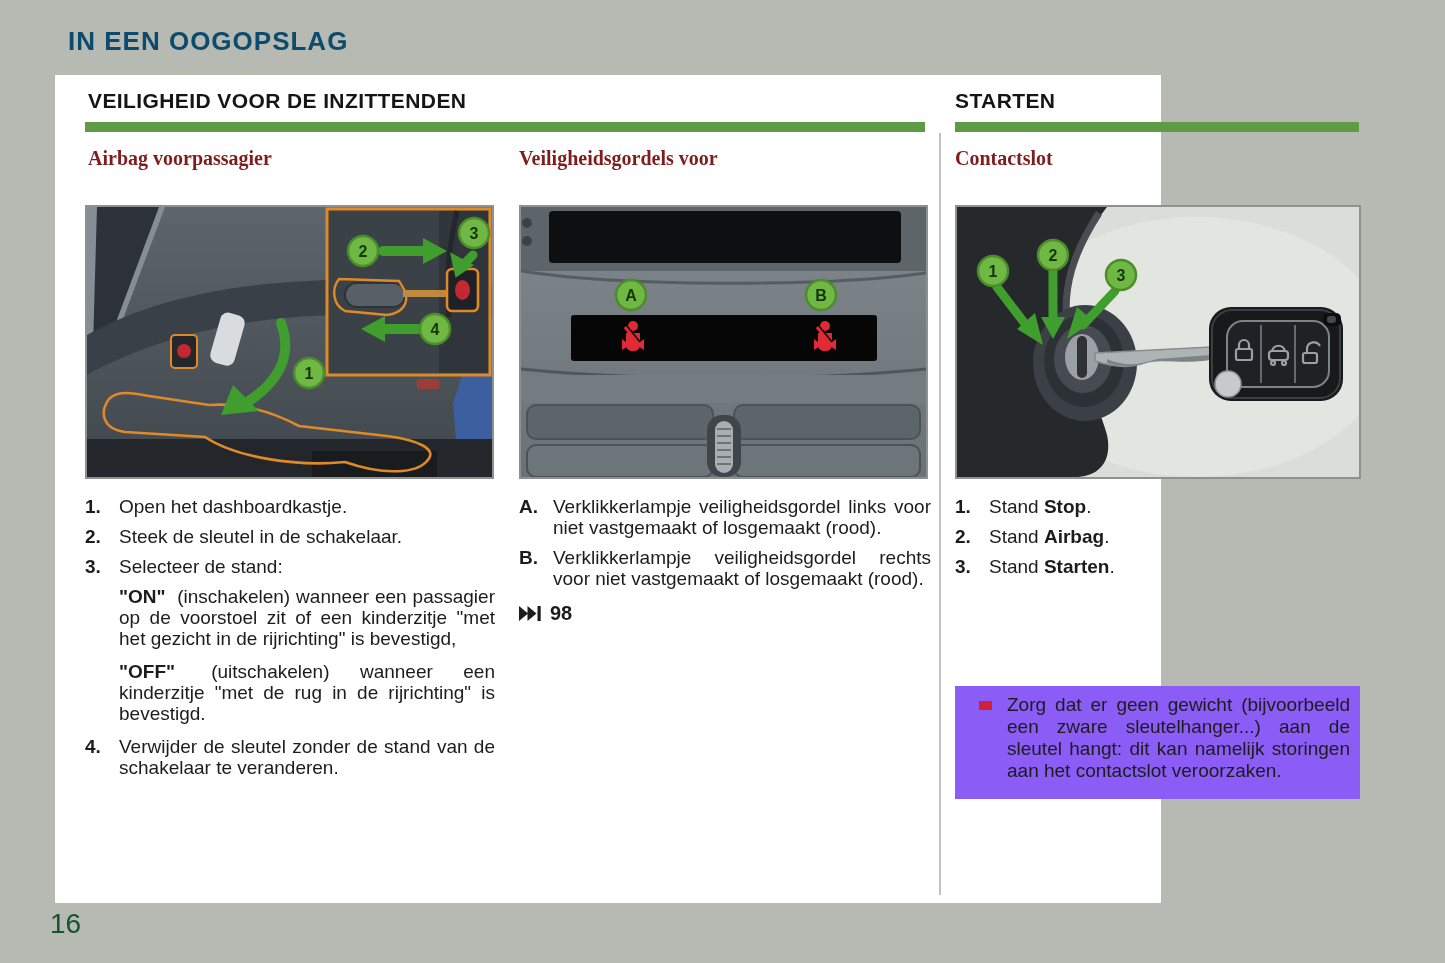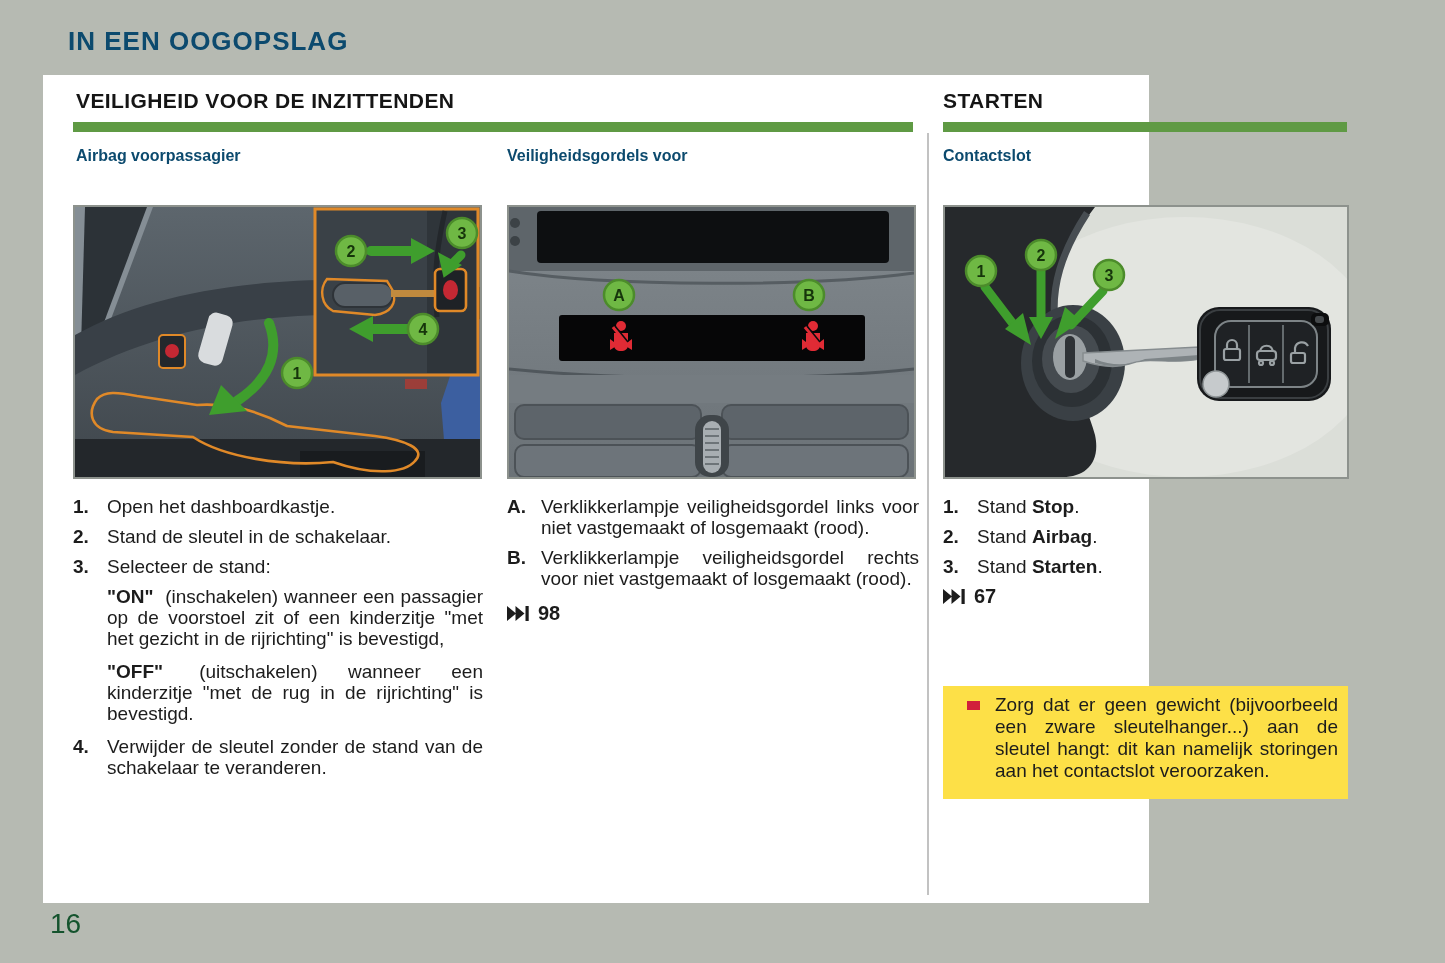--- a/index.html
+++ b/index.html
@@ -7,54 +7,54 @@
     width:1445px;height:963px;position:relative;
     background:#b6bab2;
     font-family:"Liberation Sans","DejaVu Sans",sans-serif;
     color:#1c1c1c;overflow:hidden;
   }
   .doc-title{
     position:absolute;left:68px;top:26px;
     font-size:26px;font-weight:bold;letter-spacing:1px;color:#0c4a6e;
   }
   .page{
-    position:absolute;left:43px;top:75px;width:1106px;height:828px;
+    position:absolute;left:55px;top:75px;width:1106px;height:828px;
     background:#ffffff;
   }
   .page-number{
     position:absolute;left:50px;top:908px;font-size:28px;color:#14532d;
   }
   .h-section{
     position:absolute;top:14px;font-size:21px;font-weight:bold;
     letter-spacing:.4px;color:#151515;white-space:nowrap;
   }
   .greenbar{position:absolute;top:47px;height:10px;background:#5f9a44;}
   .divider{position:absolute;left:884px;top:58px;width:2px;height:762px;background:#c2c2c2;}
   .h-sub{
-    position:absolute;top:72px;font-size:16px;font-weight:bold;color:#0c4a6e;white-space:nowrap;
+    position:absolute;top:72px;font-size:20px;font-weight:bold;color:#7f1d1d;white-space:nowrap;font-family:Liberation Serif, serif;
   }
   .figure{
     position:absolute;top:130px;height:274px;border:2px solid #8d928d;
     box-sizing:border-box;background:#4d565c;
   }
   .figure svg{display:block;width:100%;height:100%;}
   .col{position:absolute;top:421px;font-size:19px;line-height:21px;}
   .c1{left:30px;width:410px;}
   .c2{left:464px;width:412px;}
   .c3{left:900px;width:406px;}
   .item{display:flex;margin-bottom:9px;}
   .item .marker{flex:none;width:34px;font-weight:bold;}
   .item .txt{flex:1;text-align:justify;}
   .para{margin:2px 0 12px 34px;text-align:justify;}
   .para b{margin-right:.3em;}
   .pref{display:flex;align-items:center;margin-top:14px;font-weight:bold;font-size:20px;}
   .pref svg{margin-right:9px;}
   .warnbox{
     position:absolute;left:900px;top:611px;width:405px;height:113px;
-    background:#fde047;box-sizing:border-box;display:flex;padding:8px 10px 8px 8px;
+    background:#8b5cf6;box-sizing:border-box;display:flex;padding:8px 10px 8px 8px;
   }
   .warn-icon-wrap{flex:none;width:44px;padding-top:2px;text-align:center;}
   .warn-icon{display:inline-block;}
   .warn-icon .bar{width:13px;height:24px;background:#d1203b;margin:0 auto;}
   .warn-icon .dot{width:13px;height:9px;background:#d1203b;margin:4px auto 0;}
   .warn-text{flex:1;text-align:justify;font-size:19px;line-height:22px;}
   .callout-num{font-weight:bold;font-size:16px;fill:#16350b;}
 </style>
 </head>
 <body>
@@ -256,21 +256,21 @@
     </svg>
   </div>
 
   <div class="col c1">
     <div class="item">
       <span class="marker">1.</span>
       <span class="txt">Open het dashboardkastje.</span>
     </div>
     <div class="item">
       <span class="marker">2.</span>
-      <span class="txt">Stand de sleutel in de schakelaar.</span>
+      <span class="txt">Steek de sleutel in de schakelaar.</span>
     </div>
     <div class="item">
       <span class="marker">3.</span>
       <span class="txt">Selecteer de stand:</span>
     </div>
     <div class="para">
       <b>"ON"</b>
       <span>(inschakelen) wanneer een passagier op de voorstoel zit of een kinderzitje "met het gezicht in de rijrichting" is bevestigd,</span>
     </div>
     <div class="para">
@@ -316,27 +316,20 @@
         <b>Airbag</b><span>.</span>
       </span>
     </div>
     <div class="item">
       <span class="marker">3.</span>
       <span class="txt">
         <span>Stand</span>
         <b>Starten</b><span>.</span>
       </span>
     </div>
-    <div class="pref" style="margin-top:6px;">
-      <svg width="22" height="15" viewBox="0 0 22 15">
-        <path d="M0,0 L9,7.5 L0,15 Z M8.5,0 L17.5,7.5 L8.5,15 Z" fill="#1c1c1c"></path>
-        <rect x="18.5" y="0" width="3.2" height="15" fill="#1c1c1c"></rect>
-      </svg>
-      <span>67</span>
-    </div>
   </div>
 
   <div class="warnbox">
     <div class="warn-icon-wrap">
       <span class="warn-icon"><span class="bar"></span><span class="dot" style="display:block;"></span></span>
     </div>
     <div class="warn-text">Zorg dat er geen gewicht (bijvoorbeeld een zware sleutelhanger...) aan de sleutel hangt: dit kan namelijk storingen aan het contactslot veroorzaken.</div>
   </div>
 
 </div>

